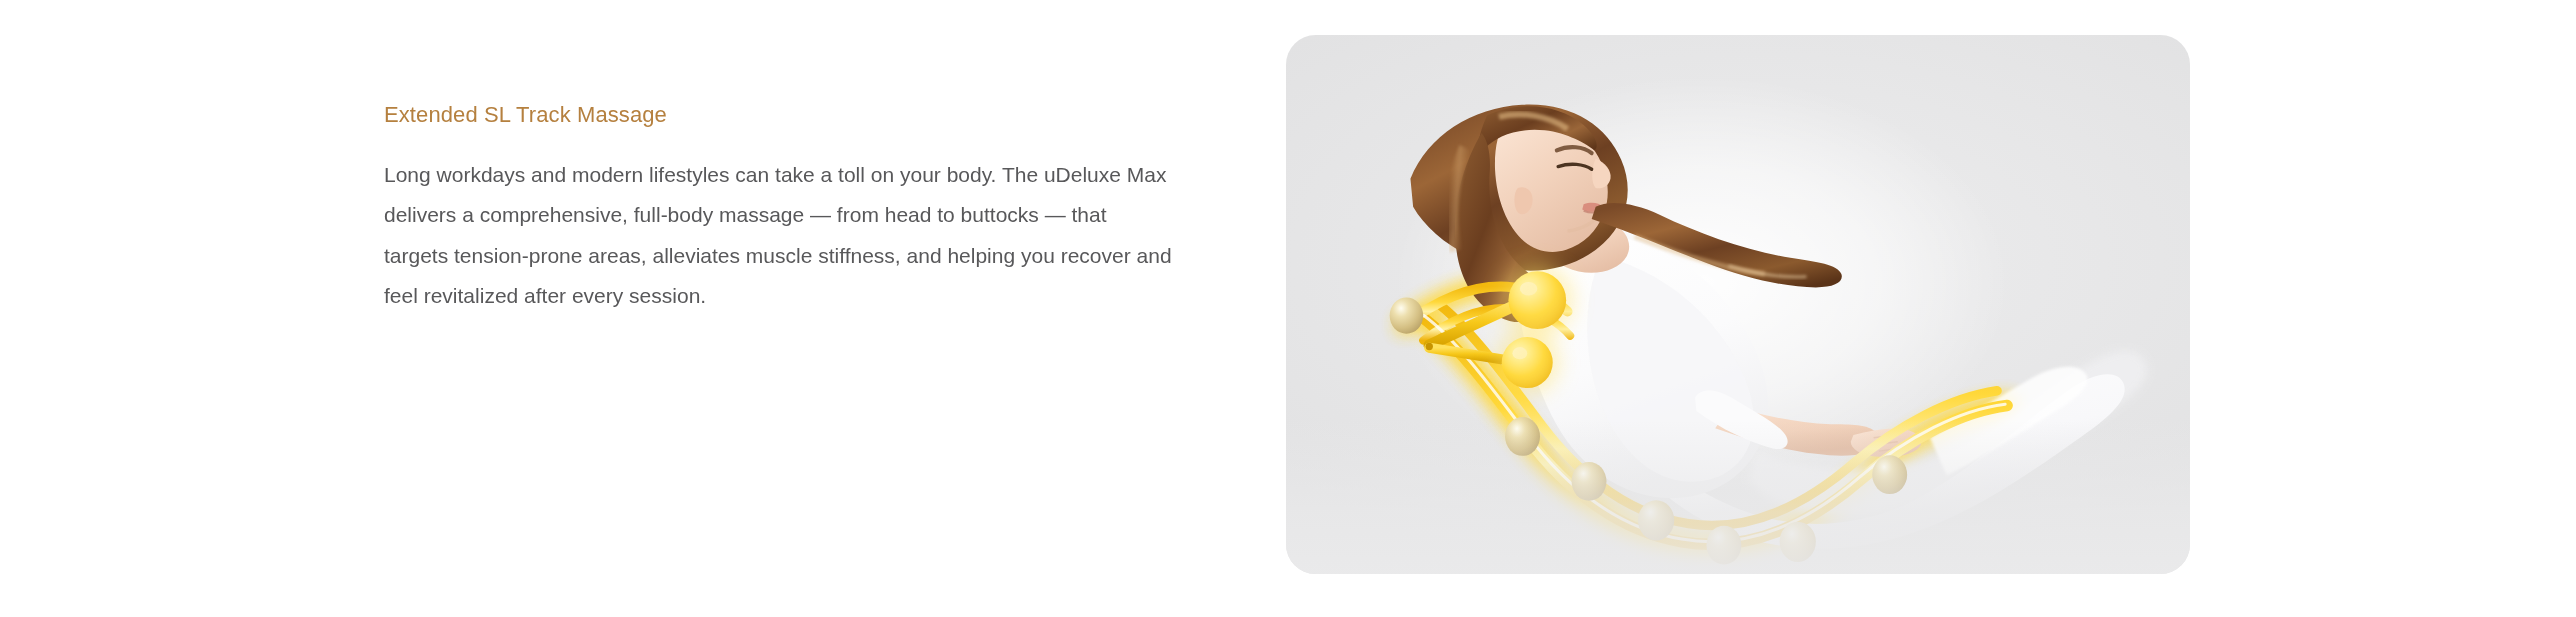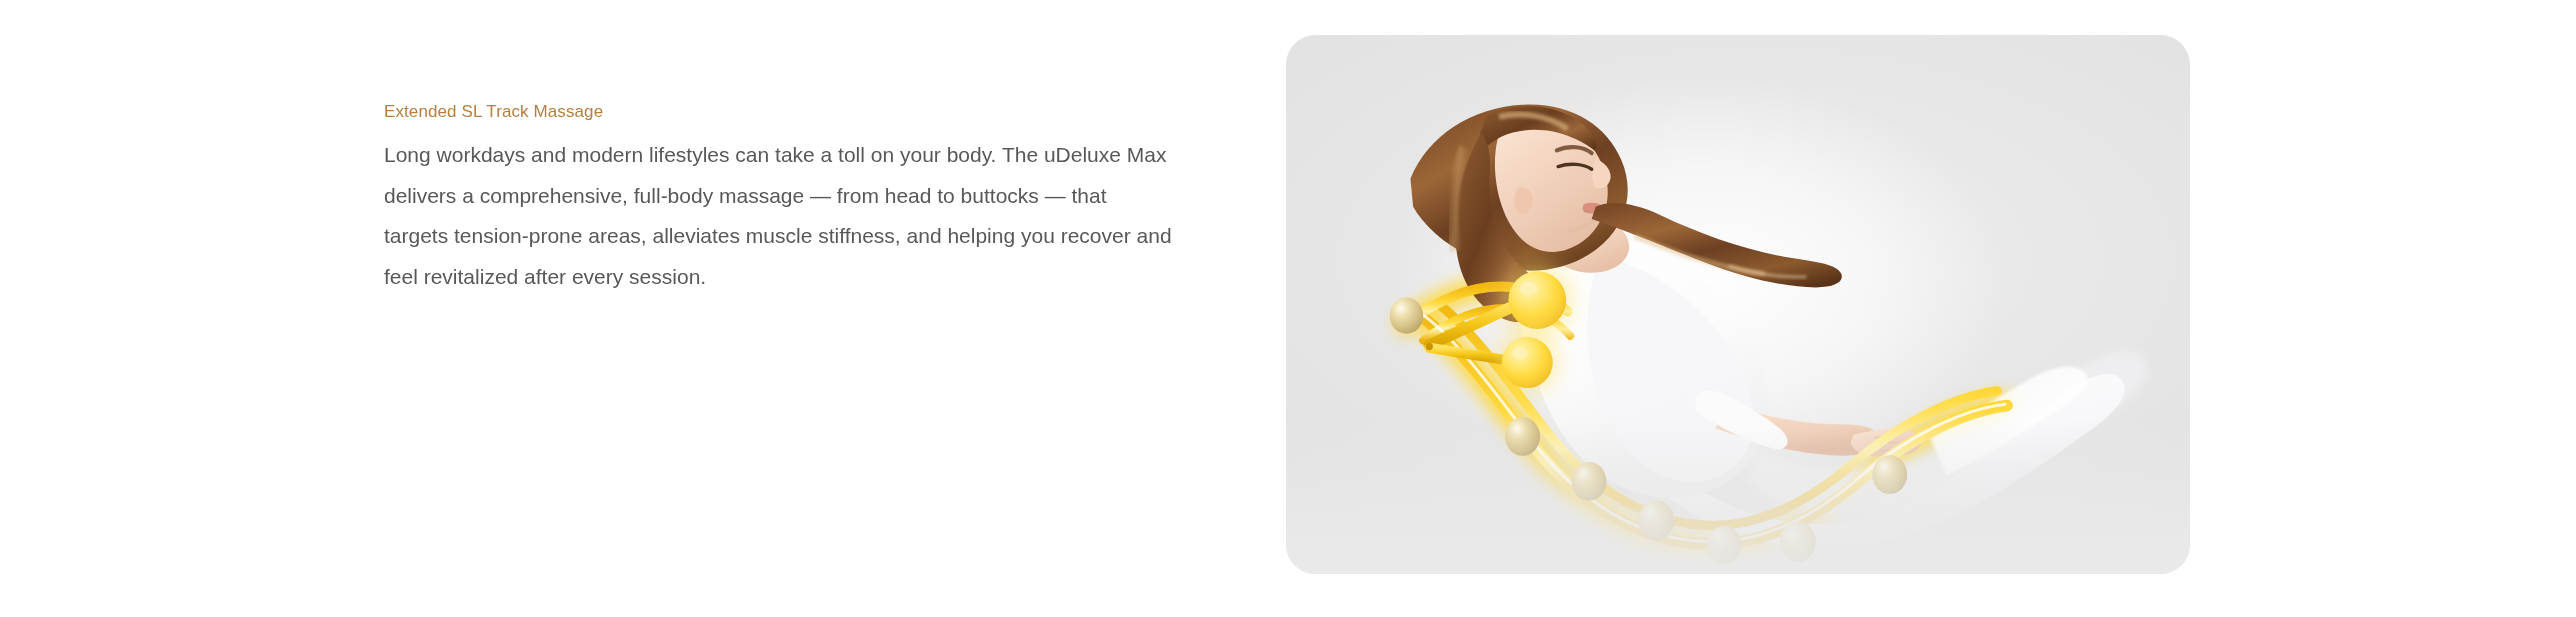--- a/index.html
+++ b/index.html
@@ -24,40 +24,40 @@
 
   
   .text-col {
     position: absolute;
     left: 384px;
     top: 101px;
     width: 845px;
   }
 
   .eyebrow {
-    font-size: 17px;
+    font-size: 22px;
     line-height: 1.25;
     font-weight: 400;
     color: #B5803F;
     letter-spacing: 0.1px;
     white-space: nowrap;
   }
 
   .headline {
     margin-top: 15.4px;
     font-size: 37px;
     line-height: 1.18;
     font-weight: 700;
     color: #B5785C;
     letter-spacing: -0.1px;
     white-space: nowrap;
   }
 
   .body-copy {
-    margin-top: 13px;
+    margin-top: 26px;
     font-size: 21px;
     line-height: 1.93;
     font-weight: 400;
     color: #58585A;
     max-width: 791px;
   }
 
   
   .media-panel {
     position: absolute;

